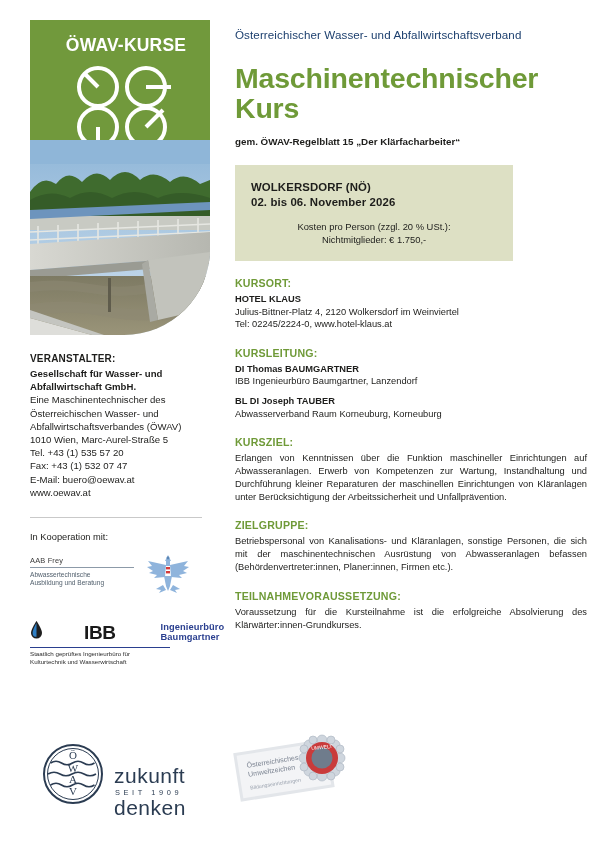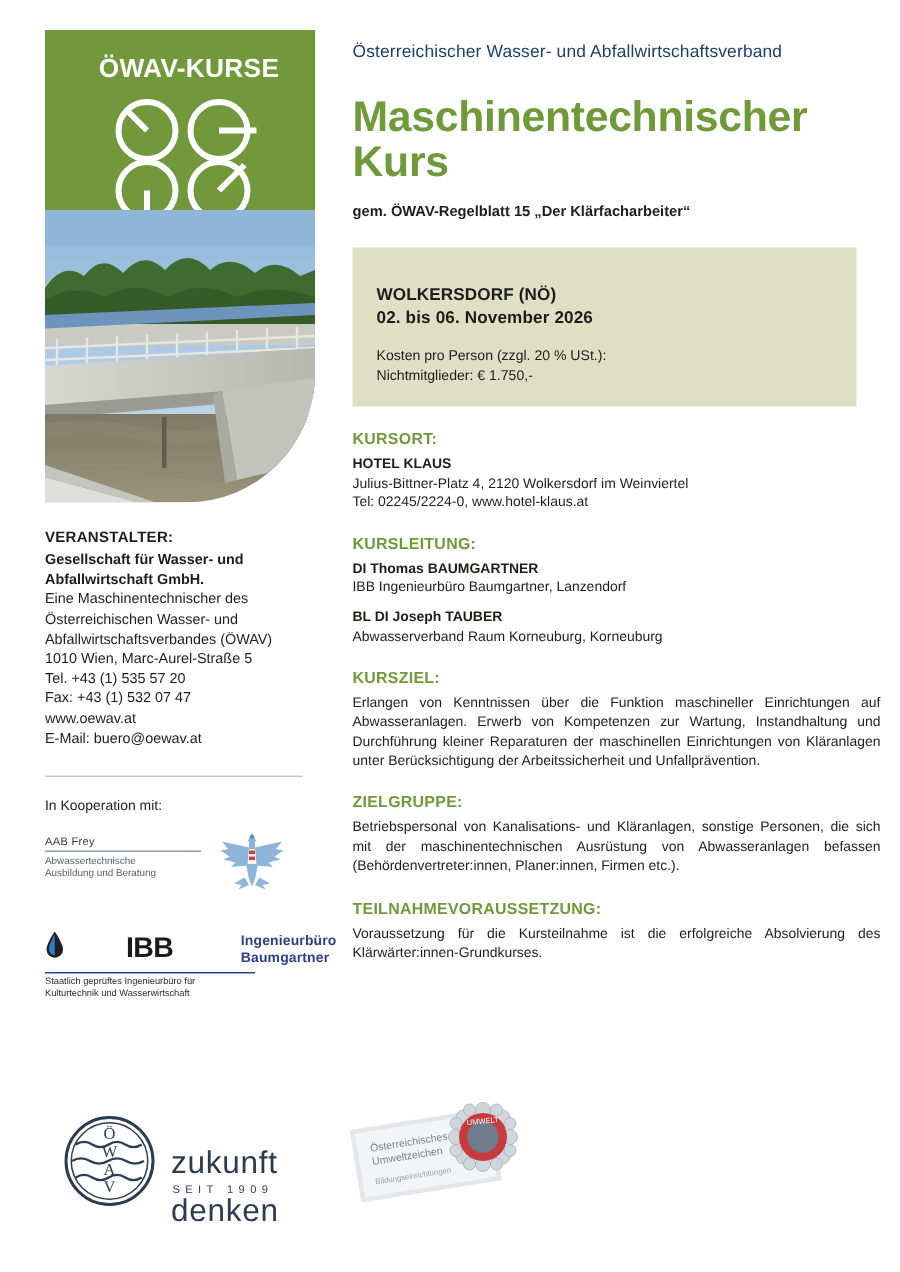--- a/index.html
+++ b/index.html
@@ -104,27 +104,27 @@
     line-height:30px;letter-spacing:-.2px;
     margin:0 0 12px 0;
   }
   .reg-line{
     font-size:9.8px;font-weight:bold;color:#1d1d1b;line-height:13px;
   }
 
   
   .info-box{
     margin-top:17px;
-    width:336px;
+    width:278px;
     background:#dde0c4;
-    padding:25px 16px 15px 16px;
+    padding:15px 16px 15px 16px;
     box-sizing:border-box;
   }
   .loc{font-size:11.4px;font-weight:bold;color:#1d1d1b;line-height:15px;letter-spacing:.1px;}
-  .cost-block{margin-top:10px;}
+  .cost-block{margin-top:10px;text-align:center;}
   .cost{font-size:9.4px;color:#1d1d1b;line-height:13px;}
 
   
   .sec{margin-top:16px;}
   .sec-h{
     font-size:10.6px;font-weight:bold;color:#6f9a38;
     letter-spacing:.2px;margin-bottom:4px;
   }
   .sec-strong{font-size:9.3px;font-weight:bold;color:#1d1d1b;line-height:12.6px;}
   .sec-line{font-size:9.3px;color:#1d1d1b;line-height:12.6px;}
@@ -232,22 +232,22 @@
     <div class="org-block">
       <div class="org-head">VERANSTALTER:</div>
       <div class="org-strong">Gesellschaft für Wasser- und</div>
       <div class="org-strong">Abfallwirtschaft GmbH.</div>
       <div class="org-line">Eine Maschinentechnischer des</div>
       <div class="org-line">Österreichischen Wasser- und</div>
       <div class="org-line">Abfallwirtschaftsverbandes (ÖWAV)</div>
       <div class="org-line">1010 Wien, Marc-Aurel-Straße 5</div>
       <div class="org-line">Tel. +43 (1) 535 57 20</div>
       <div class="org-line">Fax: +43 (1) 532 07 47</div>
+      <div class="org-line">E-Mail: buero@oewav.at</div>
       <div class="org-line">www.oewav.at</div>
-      <div class="org-line">E-Mail: buero@oewav.at</div>
     </div>
 
     <div class="rule"></div>
 
     <div class="coop-label">In Kooperation mit:</div>
 
     <div class="aab">
       <div class="aab-txt">
         <div class="aab-name">AAB Frey</div>
         <div class="aab-rule"></div>

